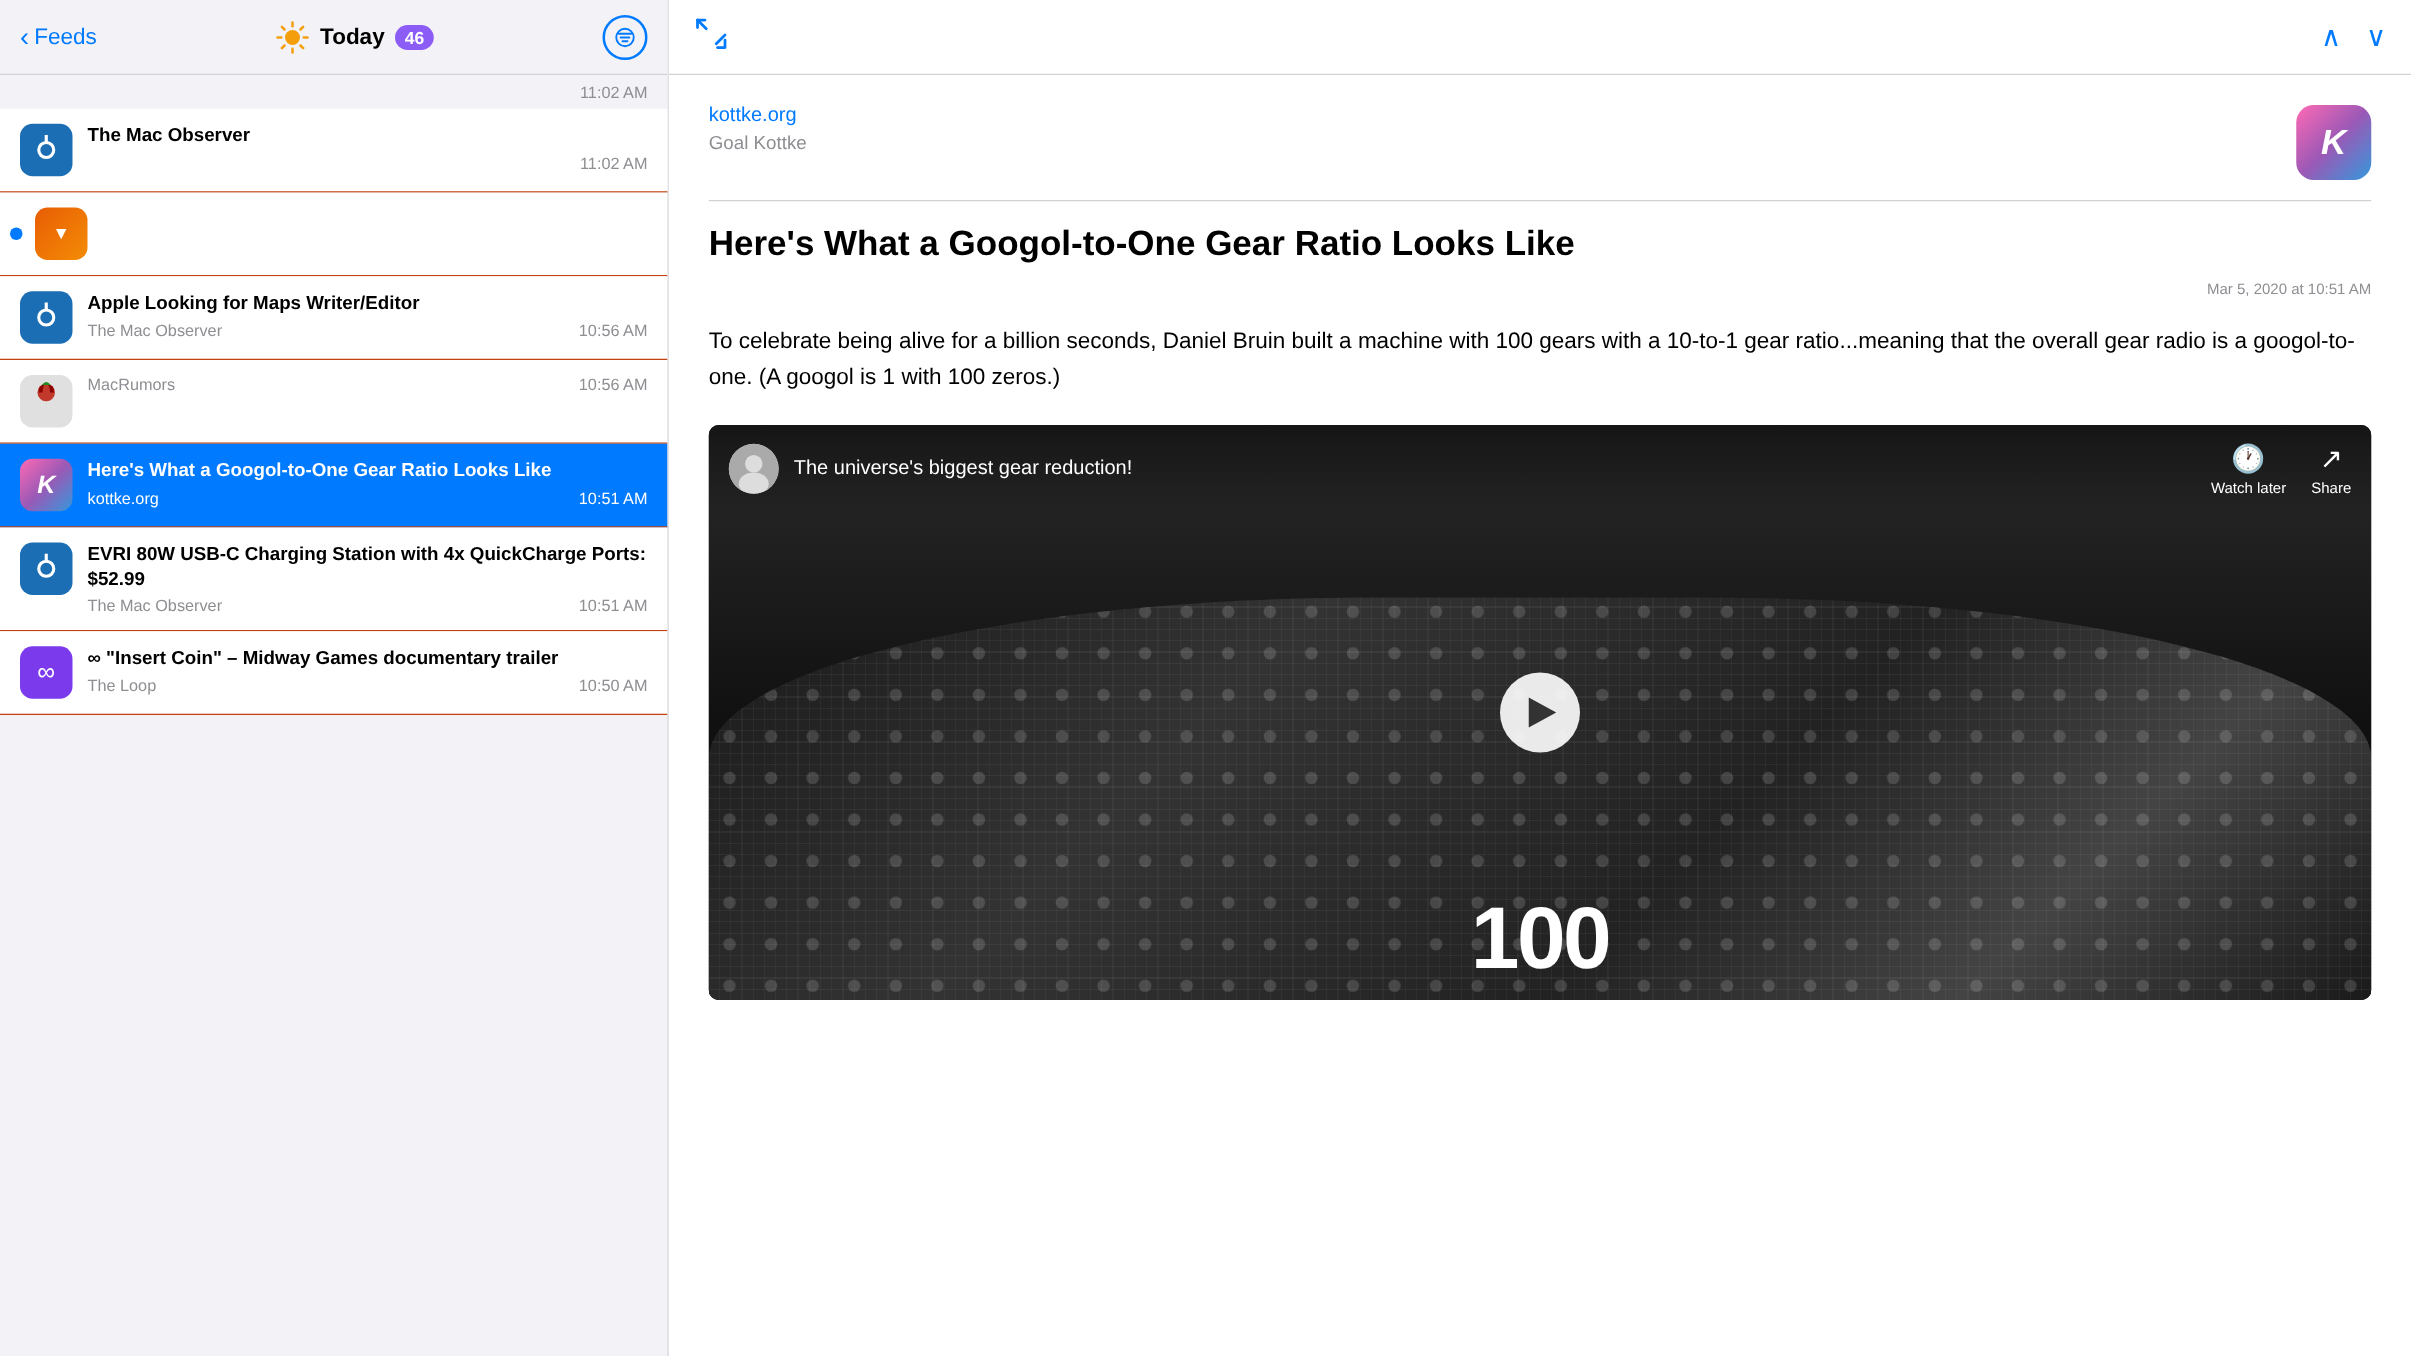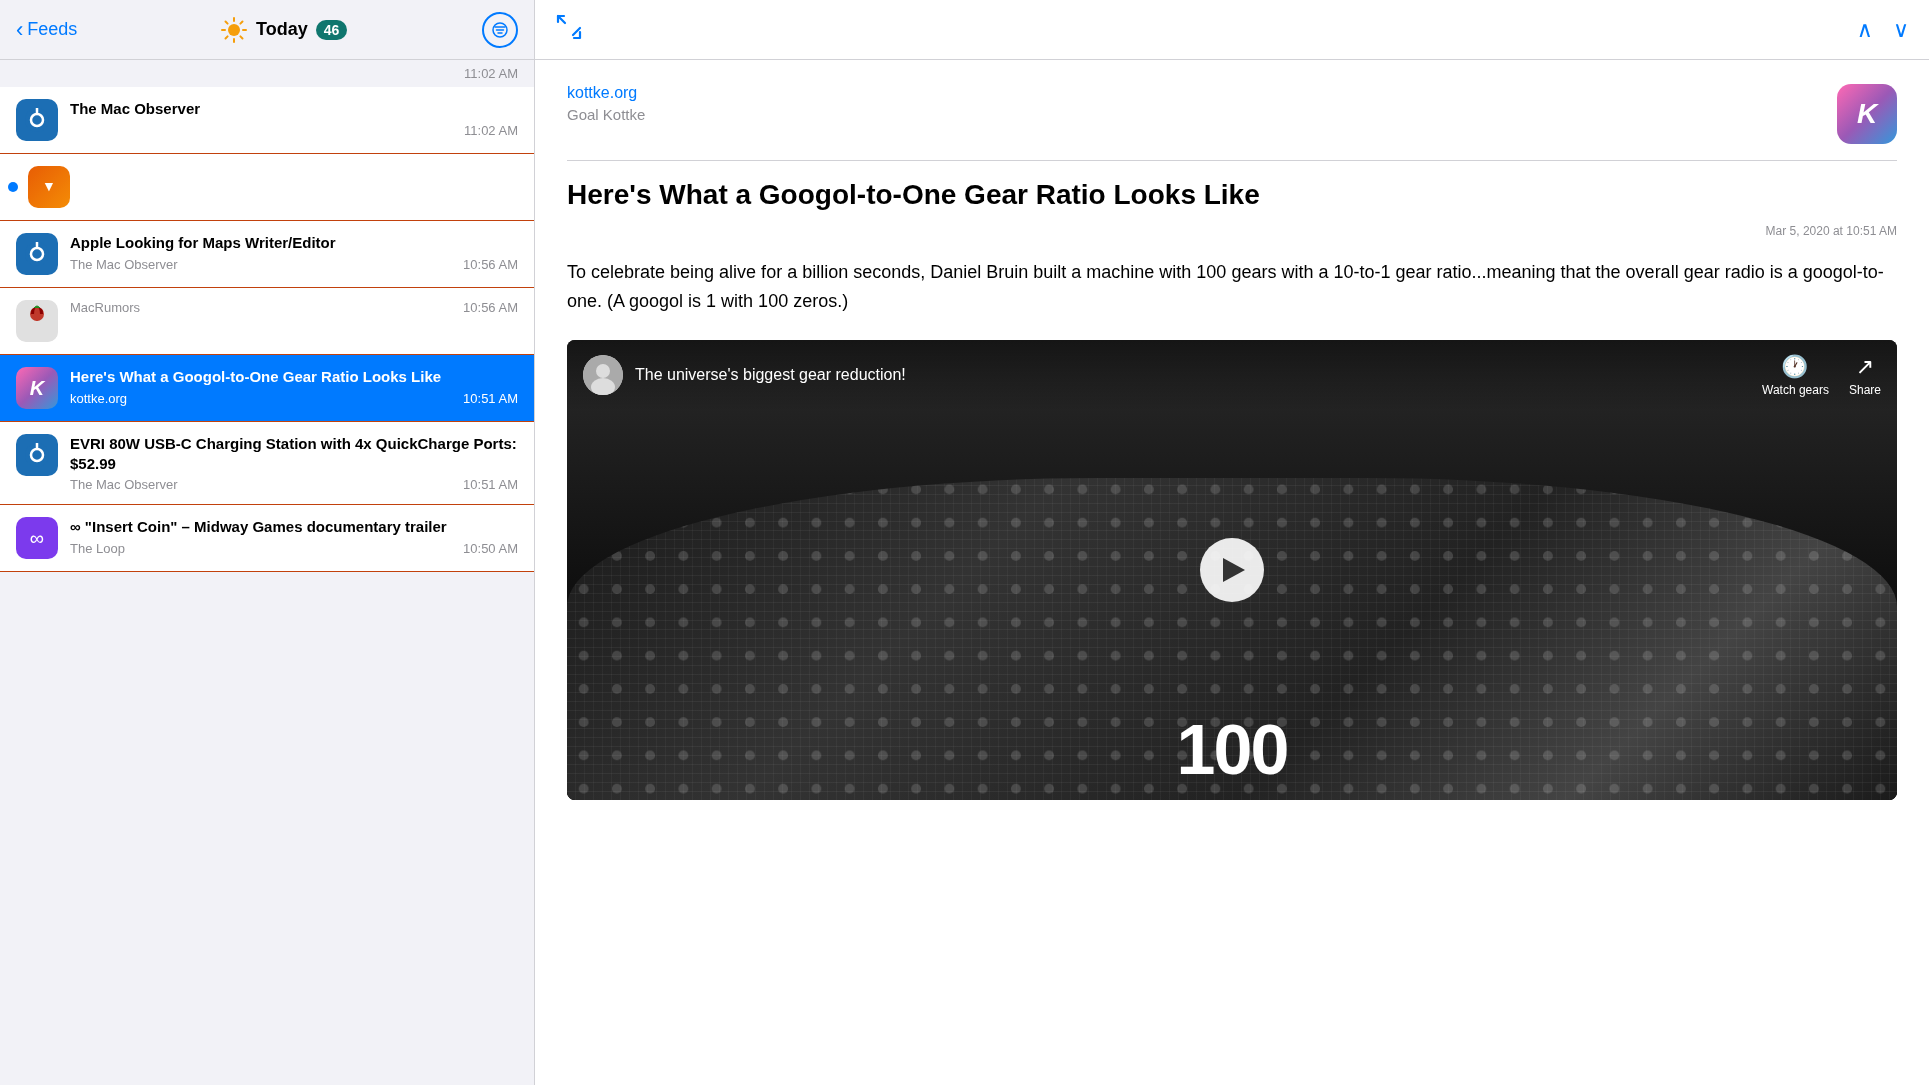--- a/index.html
+++ b/index.html
@@ -59,21 +59,21 @@
       height: 28px;
     }
 
     .today-label {
       font-size: 18px;
       font-weight: 600;
       color: #000;
     }
 
     .badge {
-      background: #0f766e;
+      background: #8b5cf6;
       color: white;
       border-radius: 12px;
       padding: 2px 8px;
       font-size: 14px;
       font-weight: 600;
     }
 
     .filter-btn {
       margin-left: auto;
       width: 36px;
@@ -615,21 +615,21 @@
             <svg width="40" height="40" viewBox="0 0 40 40">
                 <circle cx="20" cy="20" r="20" fill="#aaa"></circle>
                 <circle cx="20" cy="16" r="7" fill="#ddd"></circle>
                 <ellipse cx="20" cy="32" rx="12" ry="9" fill="#ddd"></ellipse>
               </svg>
           </div>
           <span class="video-title-text">The universe's biggest gear reduction!</span>
           <div class="video-actions">
             <div class="video-action">
               <span class="video-action-icon">🕐</span>
-              <span>Watch gears</span>
+              <span>Watch later</span>
             </div>
             <div class="video-action">
               <span class="video-action-icon">↗</span>
               <span>Share</span>
             </div>
           </div>
         </div>
 
         <div class="play-btn">
           <div class="play-triangle"></div>

